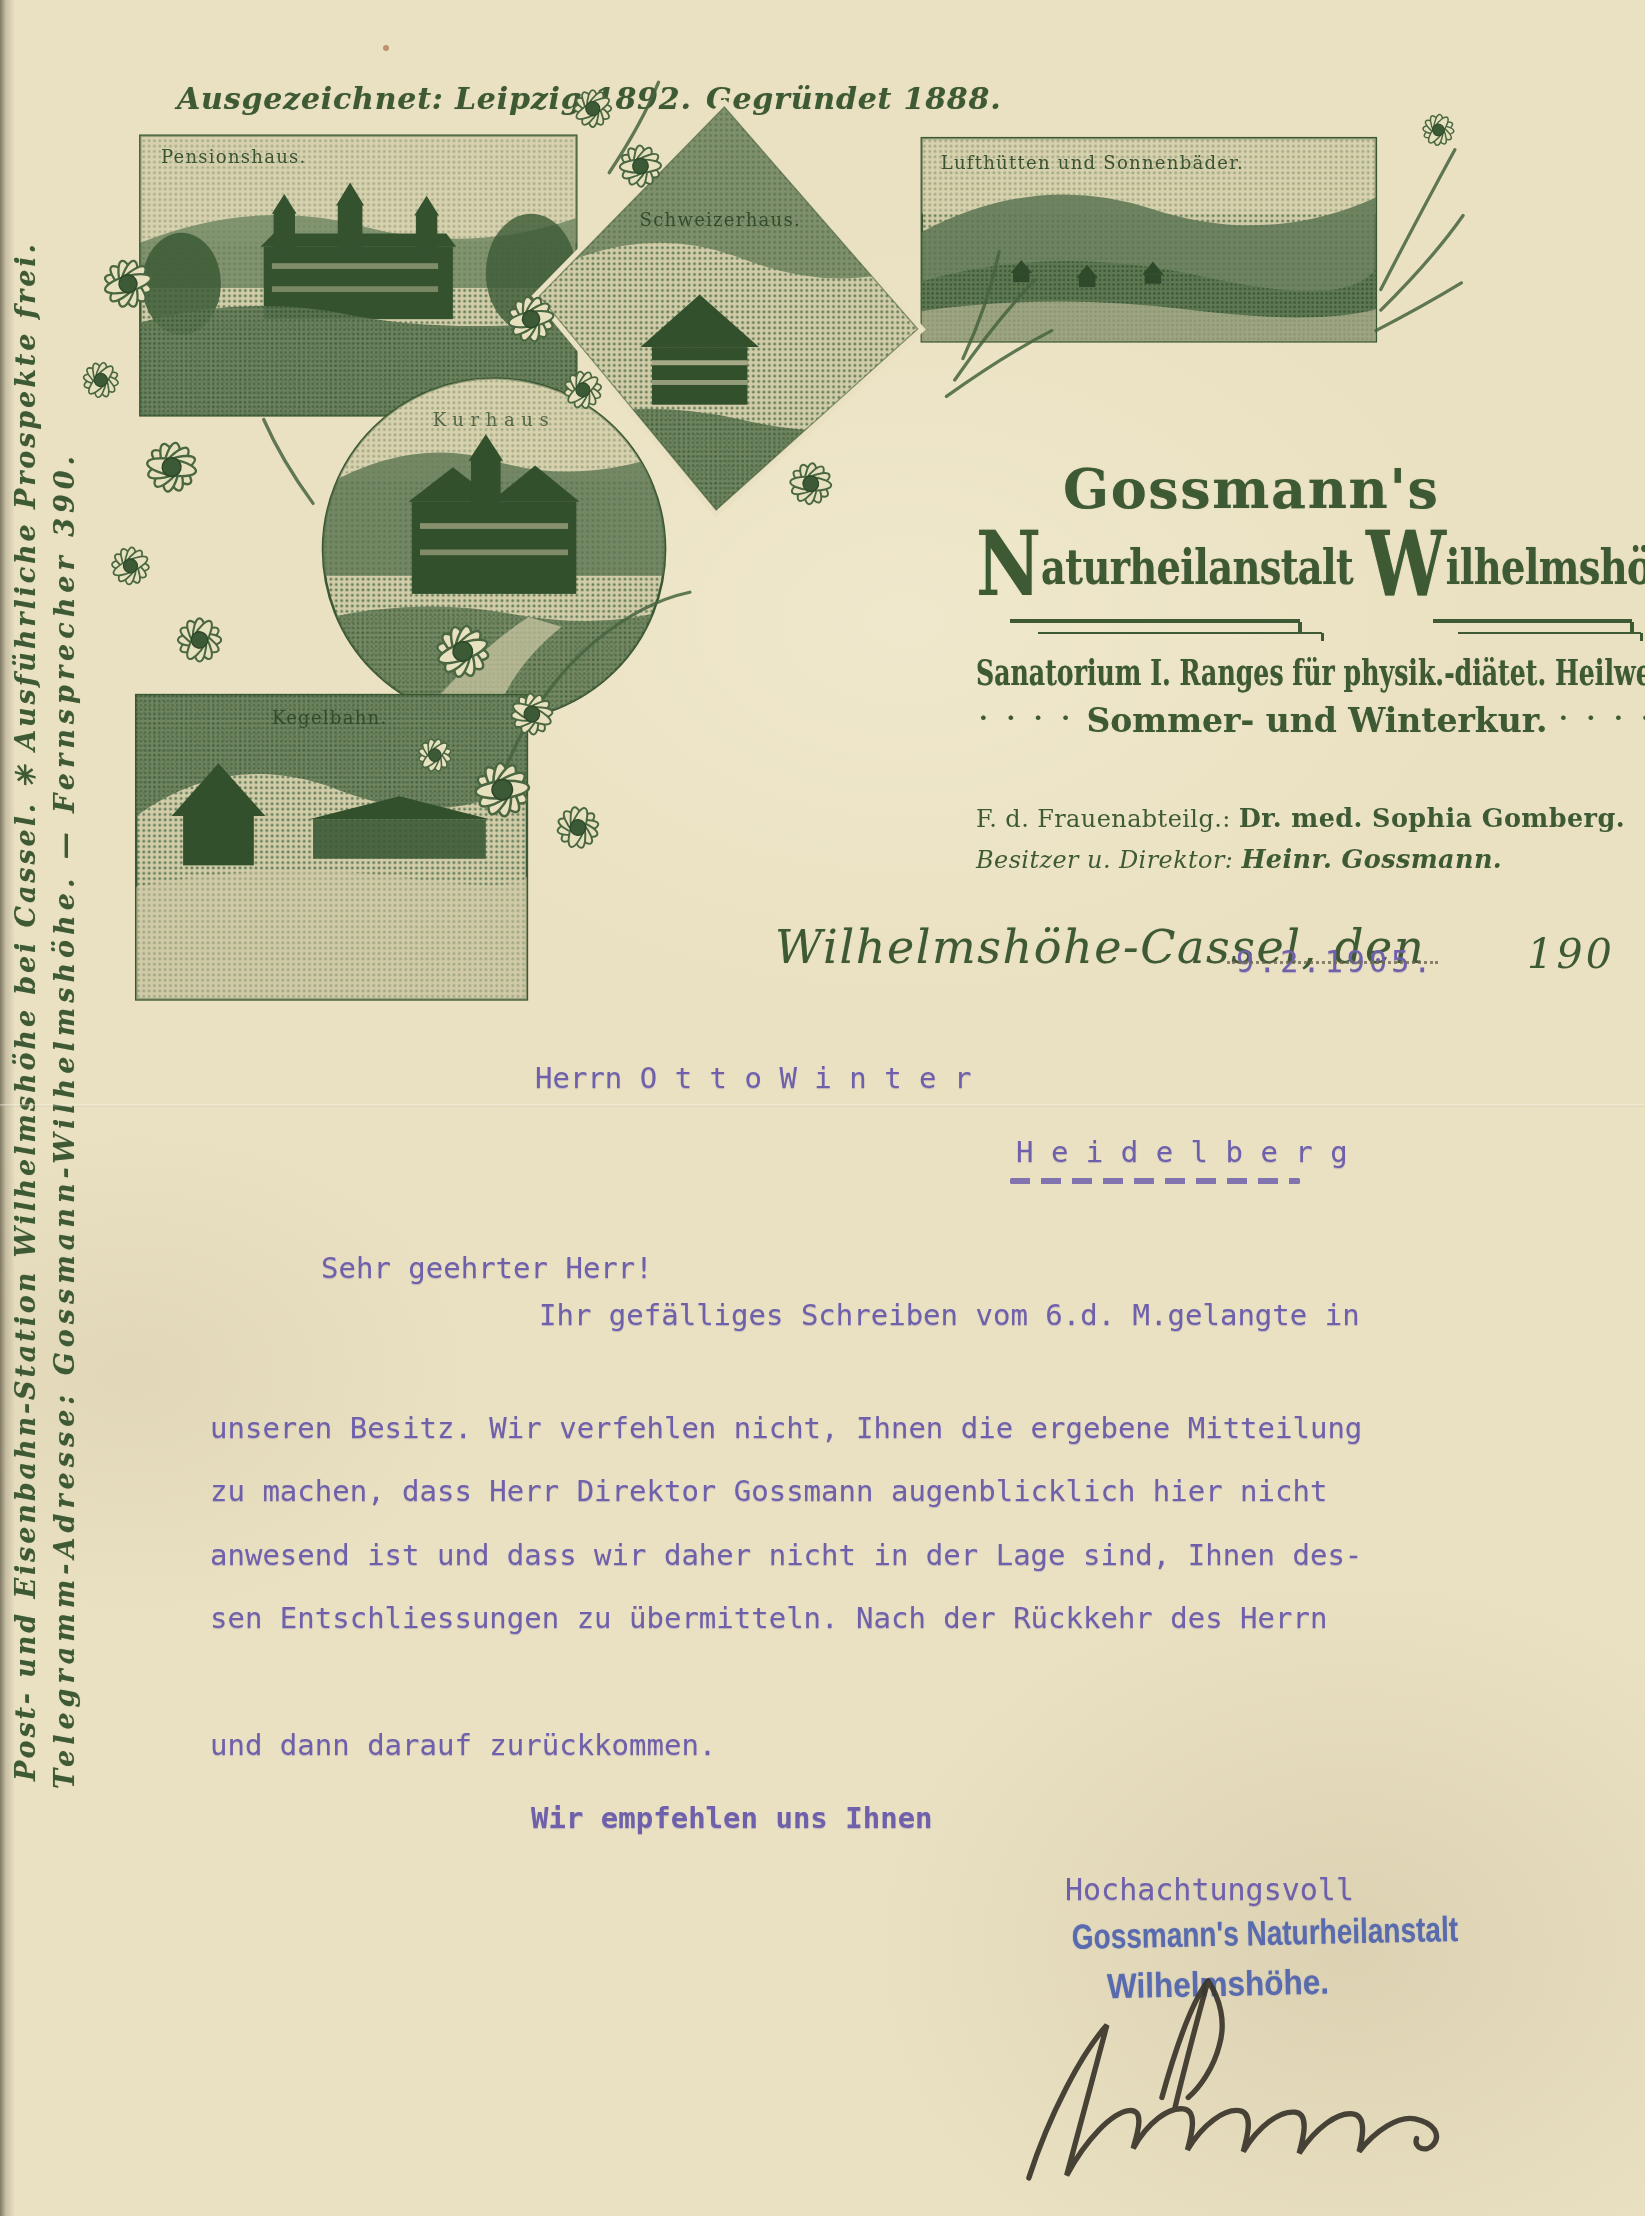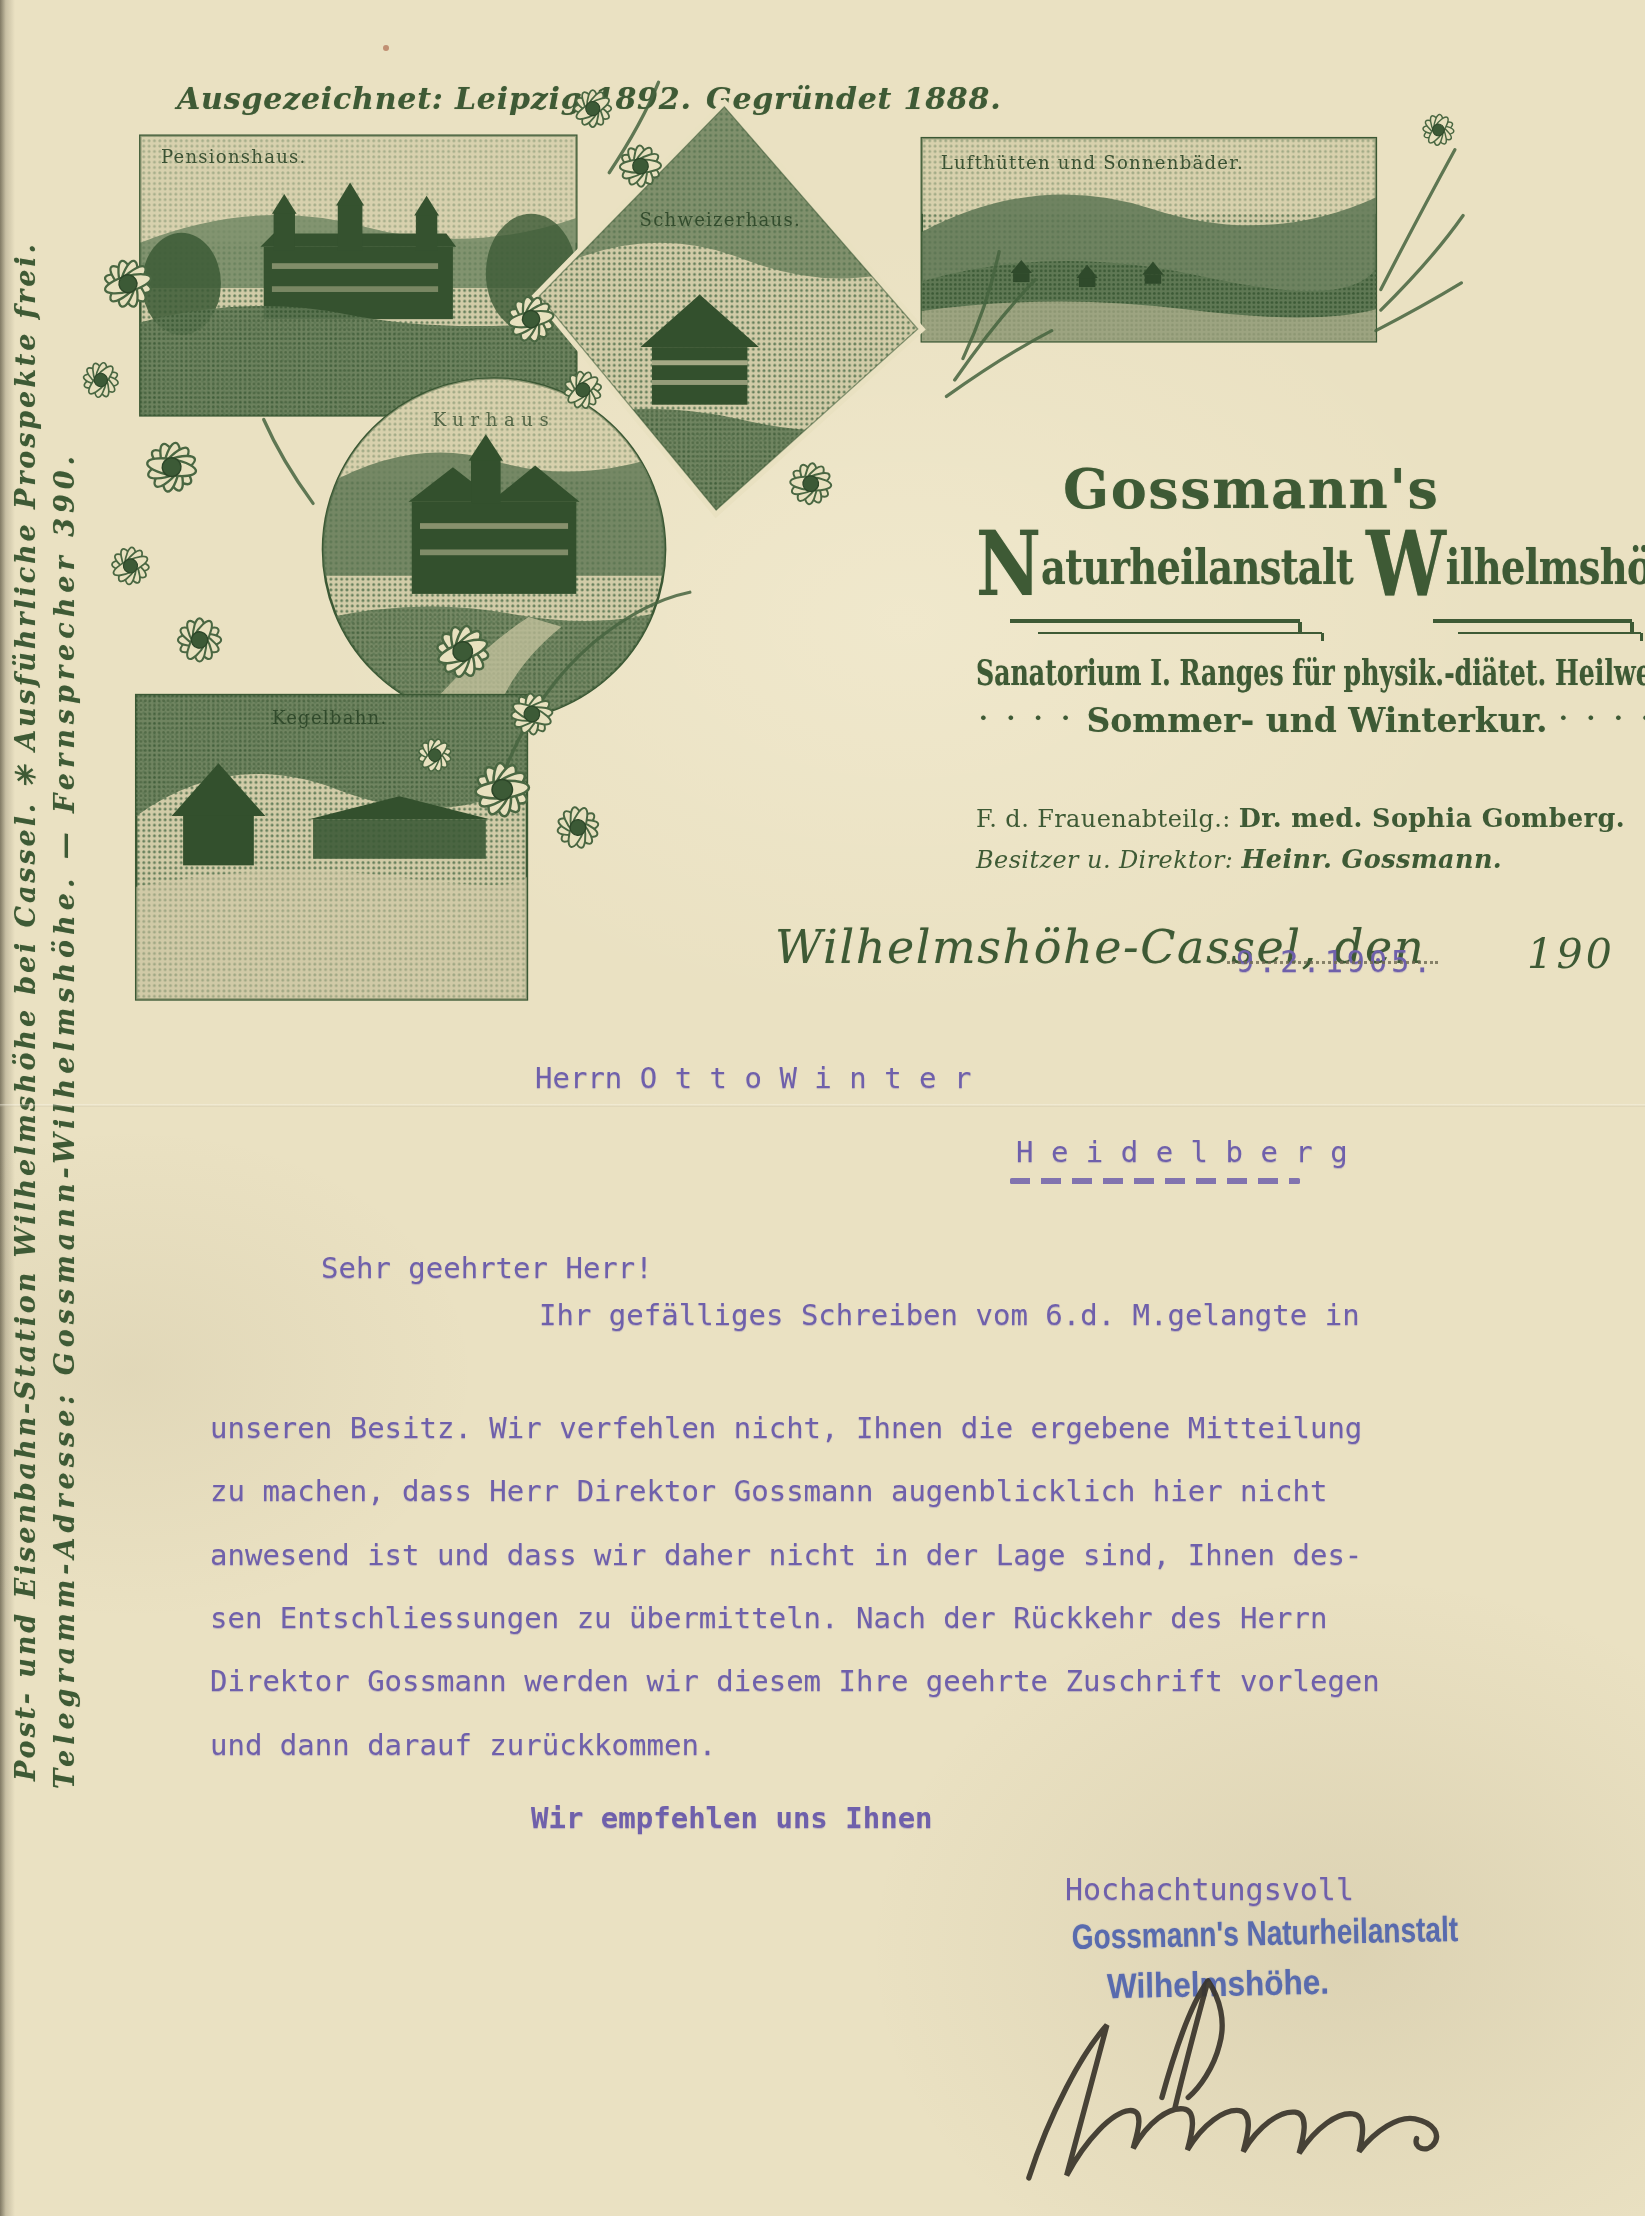--- a/index.html
+++ b/index.html
@@ -251,21 +251,20 @@
   <div class="abs tw" style="left:1016px; top:1135px;">H e i d e l b e r g</div>
   <div class="dashline" style="left:1010px; top:1178px; width:290px;"></div>
 
   <div class="abs tw" style="left:321px; top:1251px;">Sehr geehrter Herr!</div>
 
   <div class="abs tw" style="left:539px; top:1298px;">Ihr gefälliges Schreiben vom 6.d. M.gelangte in</div>
   <div class="abs tw" style="left:210px; top:1411px;">unseren Besitz. Wir verfehlen nicht, Ihnen die ergebene Mitteilung</div>
   <div class="abs tw" style="left:210px; top:1474px;">zu machen, dass Herr Direktor Gossmann augenblicklich hier nicht</div>
   <div class="abs tw" style="left:210px; top:1538px;">anwesend ist und dass wir daher nicht in der Lage sind, Ihnen des-</div>
   <div class="abs tw" style="left:210px; top:1601px;">sen Entschliessungen zu übermitteln. Nach der Rückkehr des Herrn</div>
-  <div class="abs tw" style="left:210px; top:1664px;">Direktor Gossmann werden wir diesem Ihre geehrte Zuschrift vorlegen</div>
   <div class="abs tw" style="left:210px; top:1728px;">und dann darauf zurückkommen.</div>
 
   <div class="abs tw" style="left:531px; top:1801px;font-weight:bold;">Wir empfehlen uns Ihnen</div>
   <div class="abs tw" style="left:1065px; top:1872px; font-size:30px;">Hochachtungsvoll</div>
 
   <div class="abs stamp" style="left:1024px; top:1914px;">
     <span class="l1">Gossmann's Naturheilanstalt</span>
     <span class="l2">Wilhelmshöhe.</span>
   </div>
 

